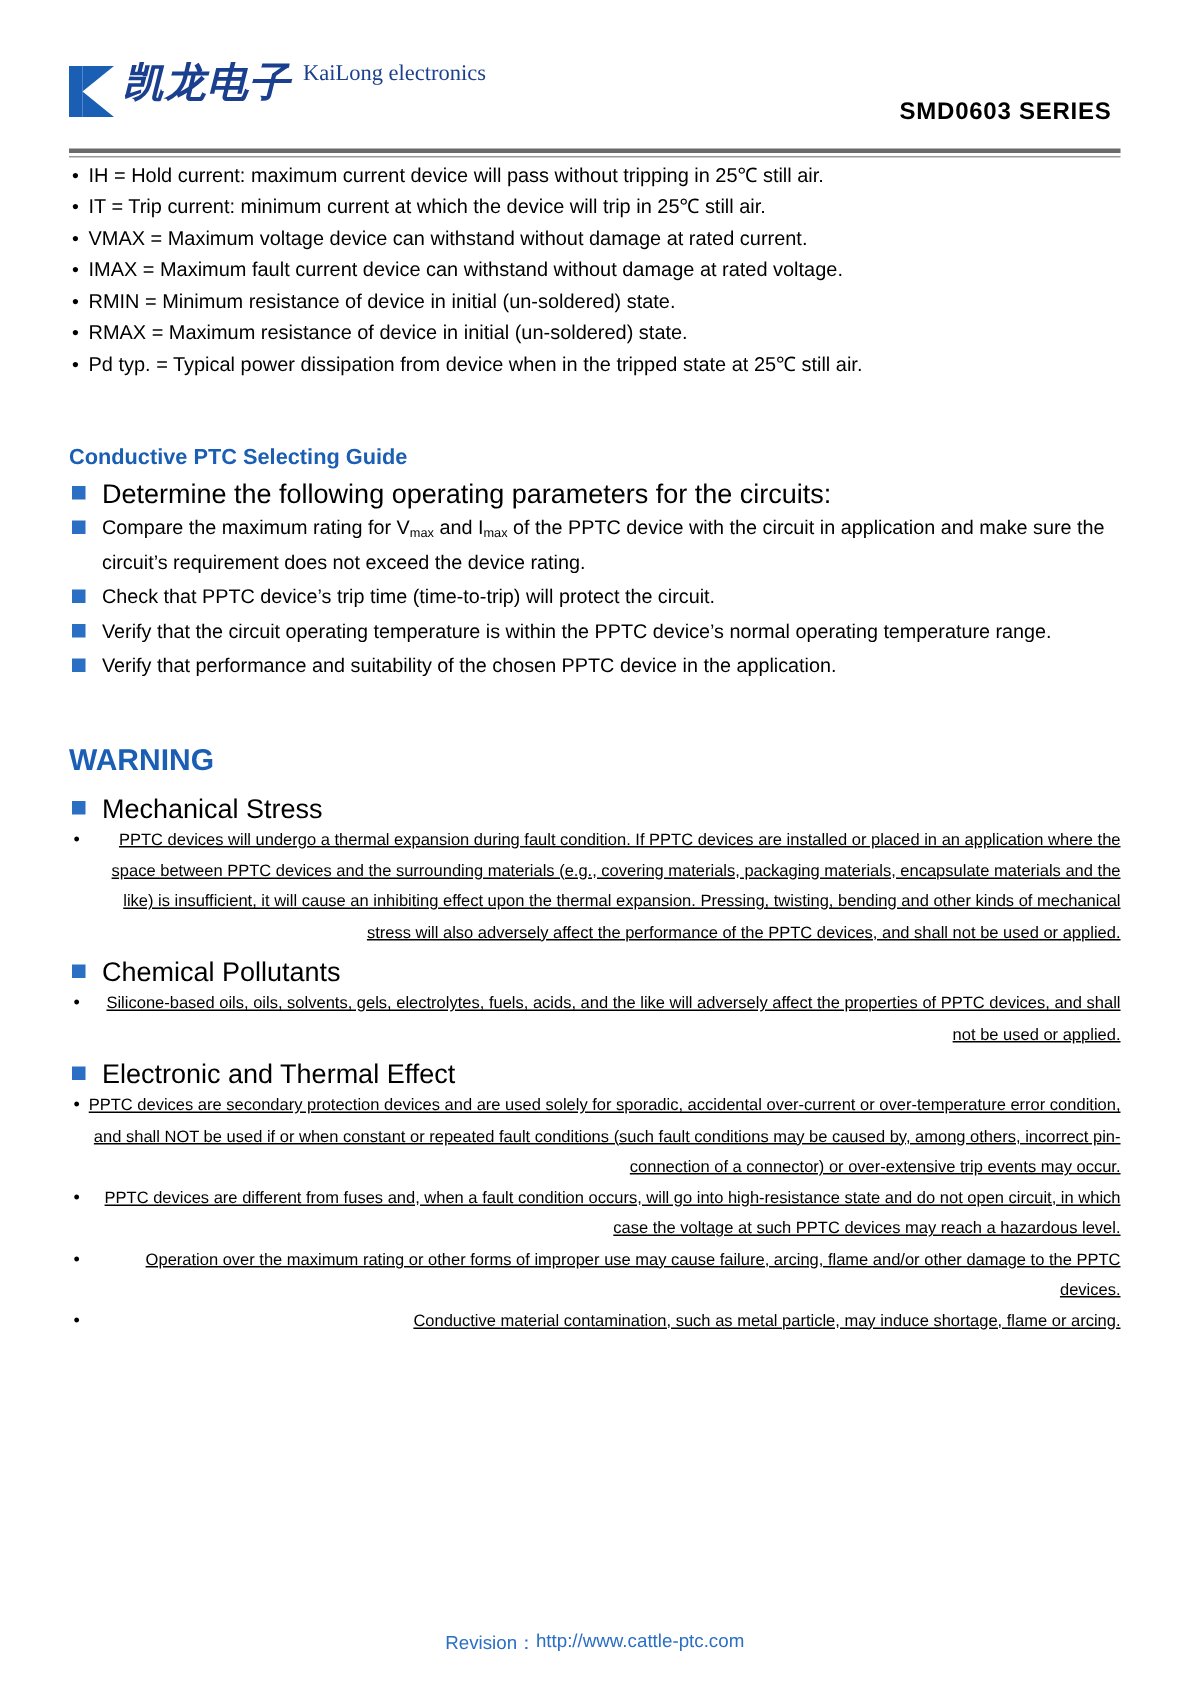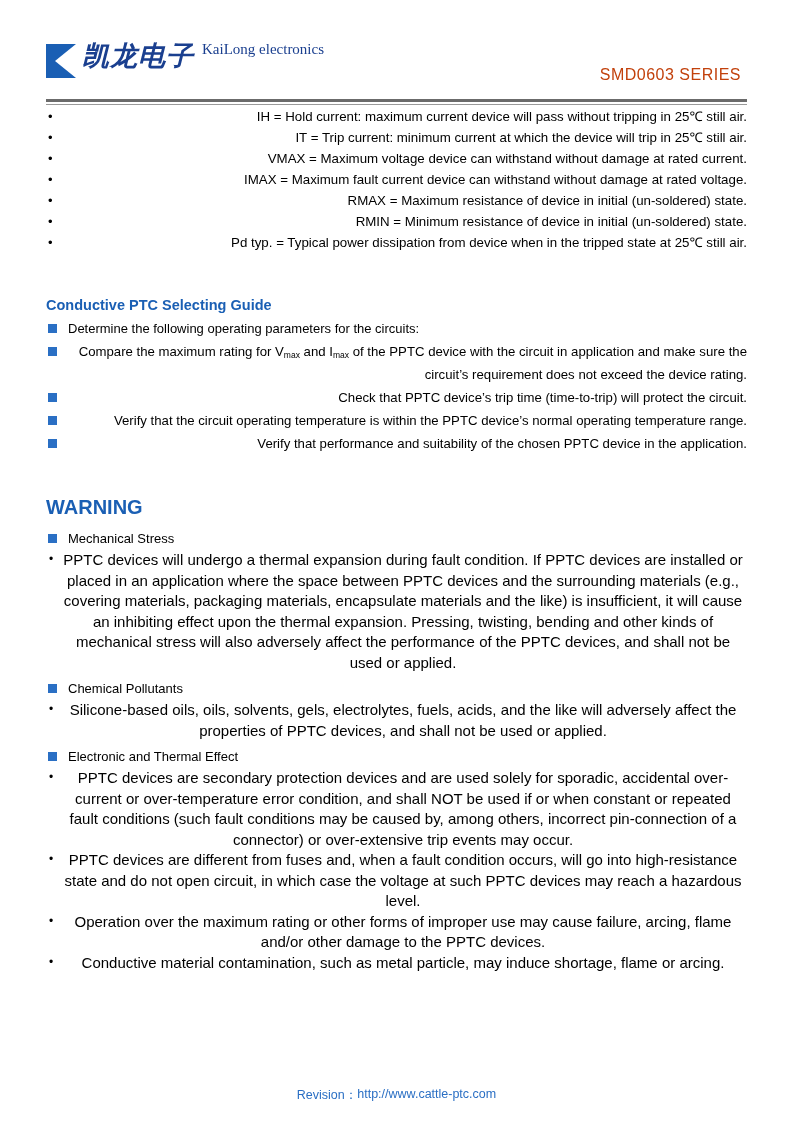--- a/index.html
+++ b/index.html
@@ -84,22 +84,22 @@
     color: #1a3f8f;
     margin-left: 8px;
     position: relative;
     top: -3px;
   }
   .series-title {
     position: absolute;
     right: 6px;
     top: 22px;
     font-size: 16px;
-    font-weight: normal;
-    color: #c2410c;
+    font-weight: bold;
+    color: #000000;
     letter-spacing: 0.5px;
   }
   .header-rule {
     position: absolute;
     left: 0;
     right: 0;
     bottom: 4px;
     height: 3px;
     background: #6b6b6b;
   }
@@ -124,21 +124,20 @@
     font-weight: bold;
     font-size: 20px;
     margin: 0 0 10px 0;
   }
 
   
   ul {
     list-style: none;
     margin: 0;
     padding: 0;
-    text-align: right;
   }
   li {
     position: relative;
   }
   .dot-list li {
     font-size: 13.3px;
     line-height: 21px;
     padding-left: 13px;
   }
   .dot-list li:before {
@@ -170,41 +169,42 @@
     content: "";
     position: absolute;
     left: 2px;
     top: 5px;
     width: 9px;
     height: 9px;
     background: #2a6fc4;
   }
   .sq-head {
     position: relative;
-    font-size: 13px;
+    font-size: 18px;
     padding-left: 22px;
     line-height: 20px;
     margin: 6px 0 1px 0;
   }
   .sq-head:before {
     content: "";
     position: absolute;
     left: 2px;
     top: 5px;
     width: 9px;
     height: 9px;
     background: #2a6fc4;
   }
   .para {
-    font-size: 15px;
+    font-size: 11px;
     line-height: 20.5px;
     padding-left: 13px;
     position: relative;
     margin: 0;
-    text-align: center;
+    text-align: right;
+    text-decoration: underline;
   }
   .para:before {
     content: "\2022";
     position: absolute;
     left: 3px;
     top: -1px;
     font-size: 12px;
   }
 
   sub {
@@ -247,22 +247,22 @@
     <div class="series-title">SMD0603   SERIES</div>
     <div class="header-rule"></div>
     <div class="header-rule2"></div>
   </div>
 
   <ul class="dot-list">
     <li>IH = Hold current: maximum current device will pass without tripping in 25℃  still air.</li>
     <li>IT = Trip current: minimum current at which the device will trip in 25℃  still air.</li>
     <li>VMAX = Maximum voltage device can withstand without damage at rated current.</li>
     <li>IMAX = Maximum fault current device can withstand without damage at rated voltage.</li>
+    <li>RMIN = Minimum resistance of device in initial (un-soldered) state.</li>
     <li>RMAX = Maximum resistance of device in initial (un-soldered) state.</li>
-    <li>RMIN = Minimum resistance of device in initial (un-soldered) state.</li>
     <li>Pd typ. = Typical power dissipation from device when in the tripped state at 25℃  still air.</li>
   </ul>
 
   <div class="spacer-lg"></div>
 
   <div class="sec-title">Conductive PTC Selecting Guide</div>
   <div class="sq-head">Determine the following operating parameters for the circuits:</div>
   <ul class="sq-list">
     <li>Compare the maximum rating for V<sub>max</sub> and I<sub>max</sub> of the PPTC device with the circuit in application and make sure the circuit’s requirement does not exceed the device rating.</li>
     <li>Check that PPTC device’s trip time (time-to-trip) will protect the circuit.</li>

